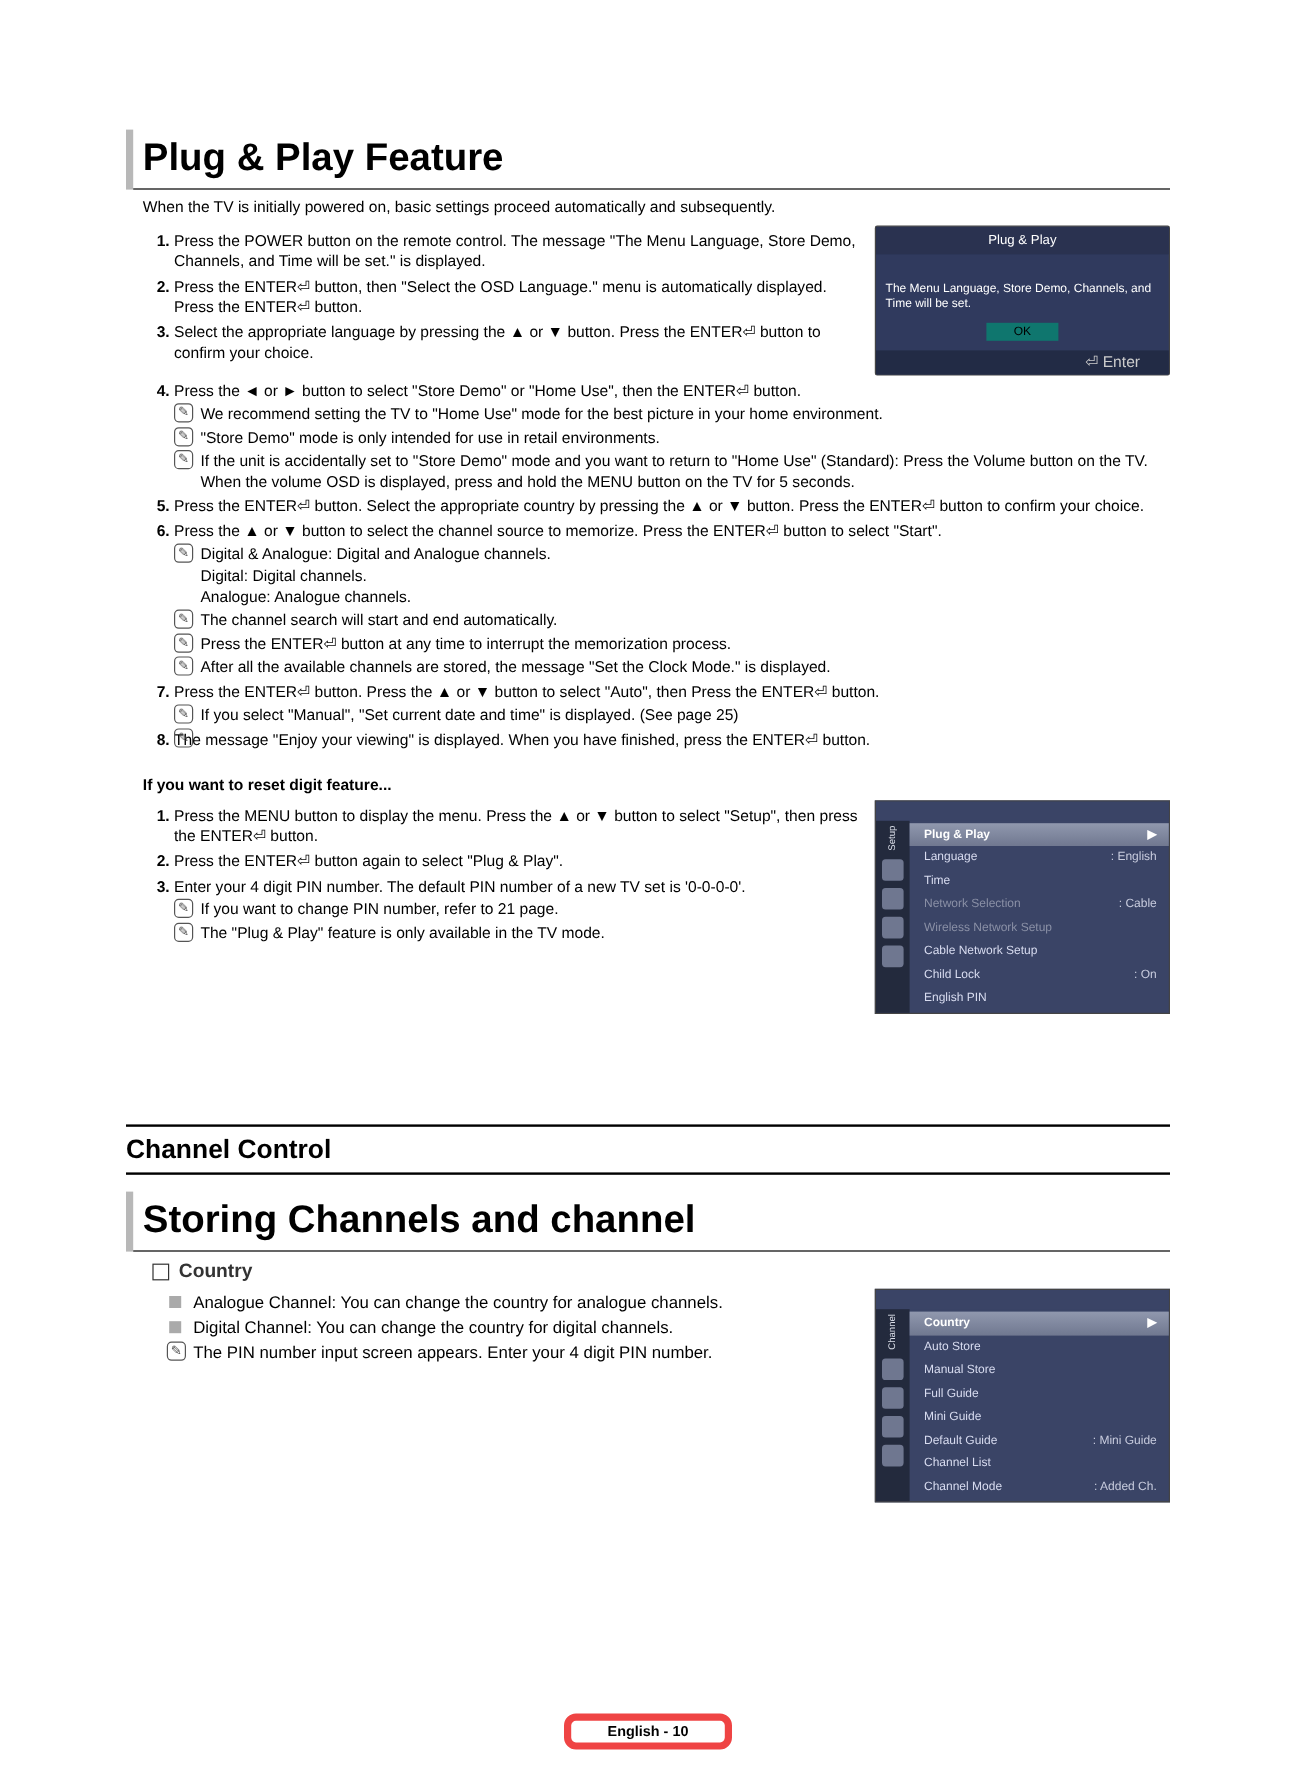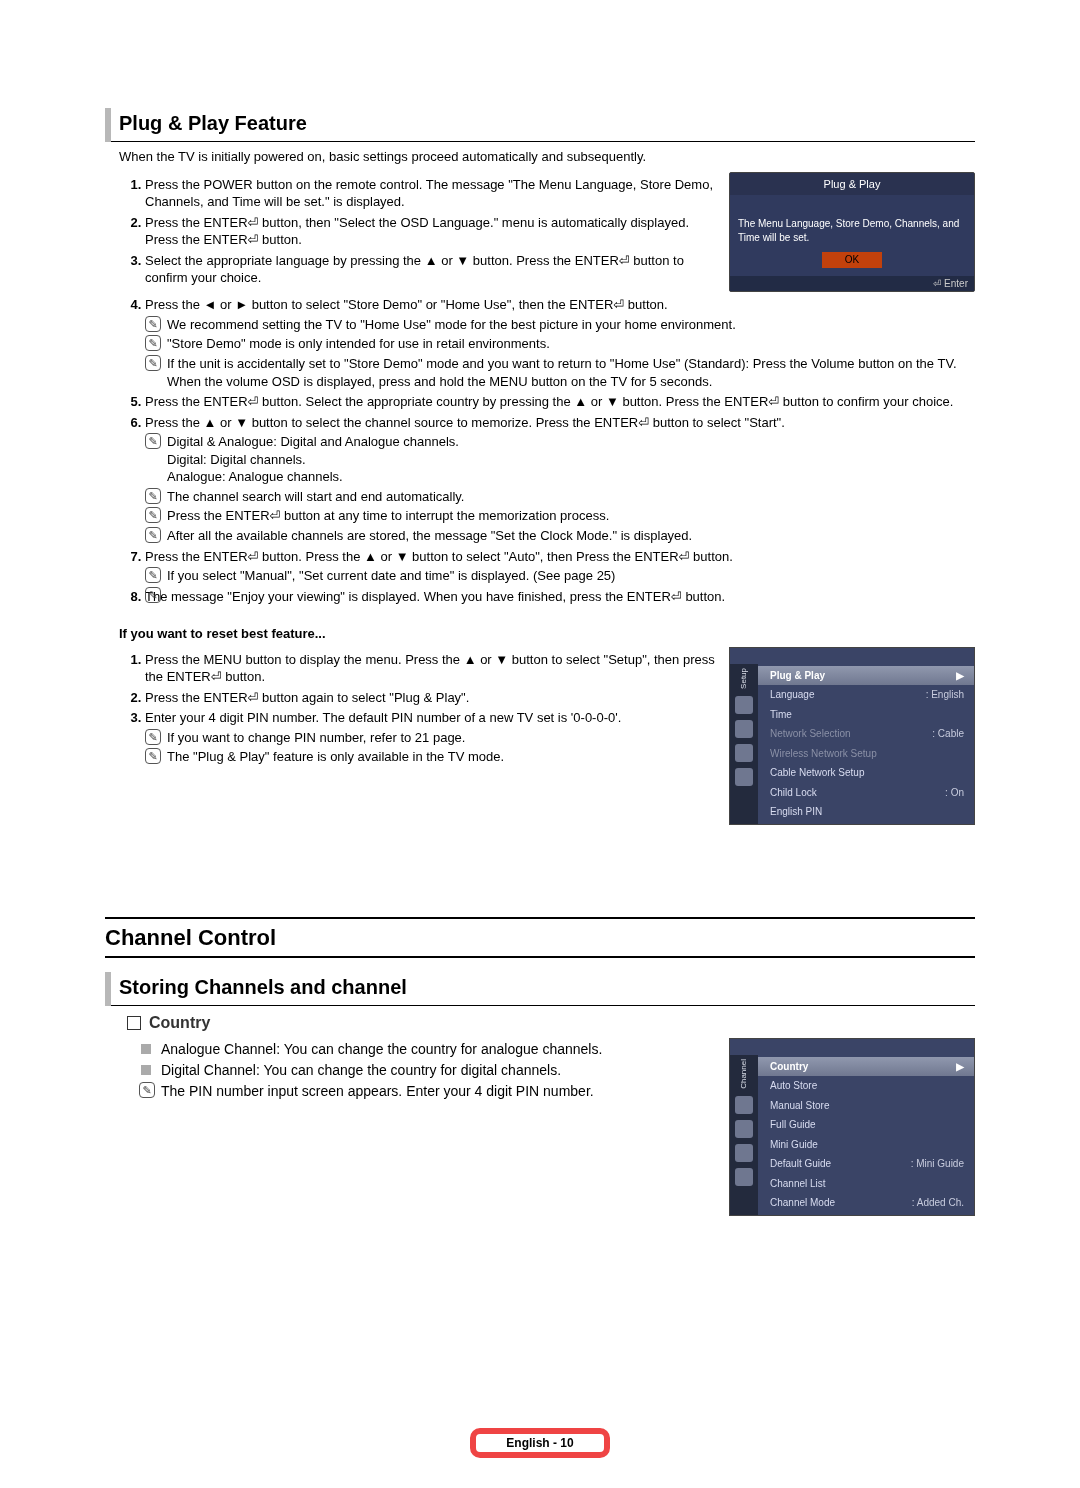--- a/index.html
+++ b/index.html
@@ -26,21 +26,21 @@
   .vbar {
     width: 6px;
     background: #b8b8b8;
   }
   .h1bar .title, .h2bar .title {
     flex: 1;
     border-bottom: 1px solid #000;
     padding: 2px 0 4px 8px;
     font-weight: bold;
   }
-  .h1bar .title { font-size: 20px; }
+  .h1bar .title { font-size: 32px; }
   .desc {
     padding: 6px 0 6px 14px;
     font-size: 13px;
   }
   ol.steps {
     list-style: decimal;
     margin: 4px 0 4px 14px;
     padding-left: 26px;
     font-size: 13px;
   }
@@ -127,31 +127,31 @@
     background: #2a3250;
     text-align: center;
     padding: 4px 0;
     font-size: 11px;
   }
   .osd-popup .msg { padding: 22px 8px 8px 8px; }
   .osd-popup .btnrow { text-align: center; padding-bottom: 8px; }
   .osd-popup .ok {
     display: inline-block;
     width: 60px;
-    background: #c2410c;
+    background: #0f766e;
     color: #000;
     text-align: center;
     padding: 1px 0;
     font-size: 10px;
   }
   .osd-popup .foot {
     text-align: right;
     background: #222b45;
-    padding: 1px 6px;
-    font-size: 10px;
+    padding: 1px 24px;
+    font-size: 13px;
     color: #ccc;
   }
 
   
   .menu {
     width: 244px;
     border: 1px solid #444;
     background: #3a4466;
     color: #eaeaf2;
     font-size: 10px;
@@ -249,21 +249,21 @@
       <div class="sub"><span class="mark">✎</span><span>After all the available channels are stored, the message "Set the Clock Mode." is displayed.</span></div>
     </li>
     <li>
       <span>Press the ENTER⏎ button. Press the ▲ or ▼ button to select "Auto", then Press the ENTER⏎ button.</span>
       <div class="sub"><span class="mark">✎</span><span>If you select "Manual", "Set current date and time" is displayed. (See page 25)</span></div>
       <div class="sub"><span class="mark">✎</span></div>
     </li>
     <li>The message "Enjoy your viewing" is displayed. When you have finished, press the ENTER⏎ button.</li>
   </ol>
 
-  <div class="reset-hdr">If you want to reset best feature...</div>
+  <div class="reset-hdr">If you want to reset digit feature...</div>
 
   <div class="row">
     <div class="col-text">
       <ol class="steps">
         <li>Press the MENU button to display the menu. Press the ▲ or ▼ button to select "Setup", then press the ENTER⏎ button.</li>
         <li>Press the ENTER⏎ button again to select "Plug &amp; Play".</li>
         <li>
           <span>Enter your 4 digit PIN number. The default PIN number of a new TV set is '0-0-0-0'.</span>
           <div class="sub"><span class="mark">✎</span><span>If you want to change PIN number, refer to 21 page.</span></div>
           <div class="sub"><span class="mark">✎</span><span>The "Plug &amp; Play" feature is only available in the TV mode.</span></div>

